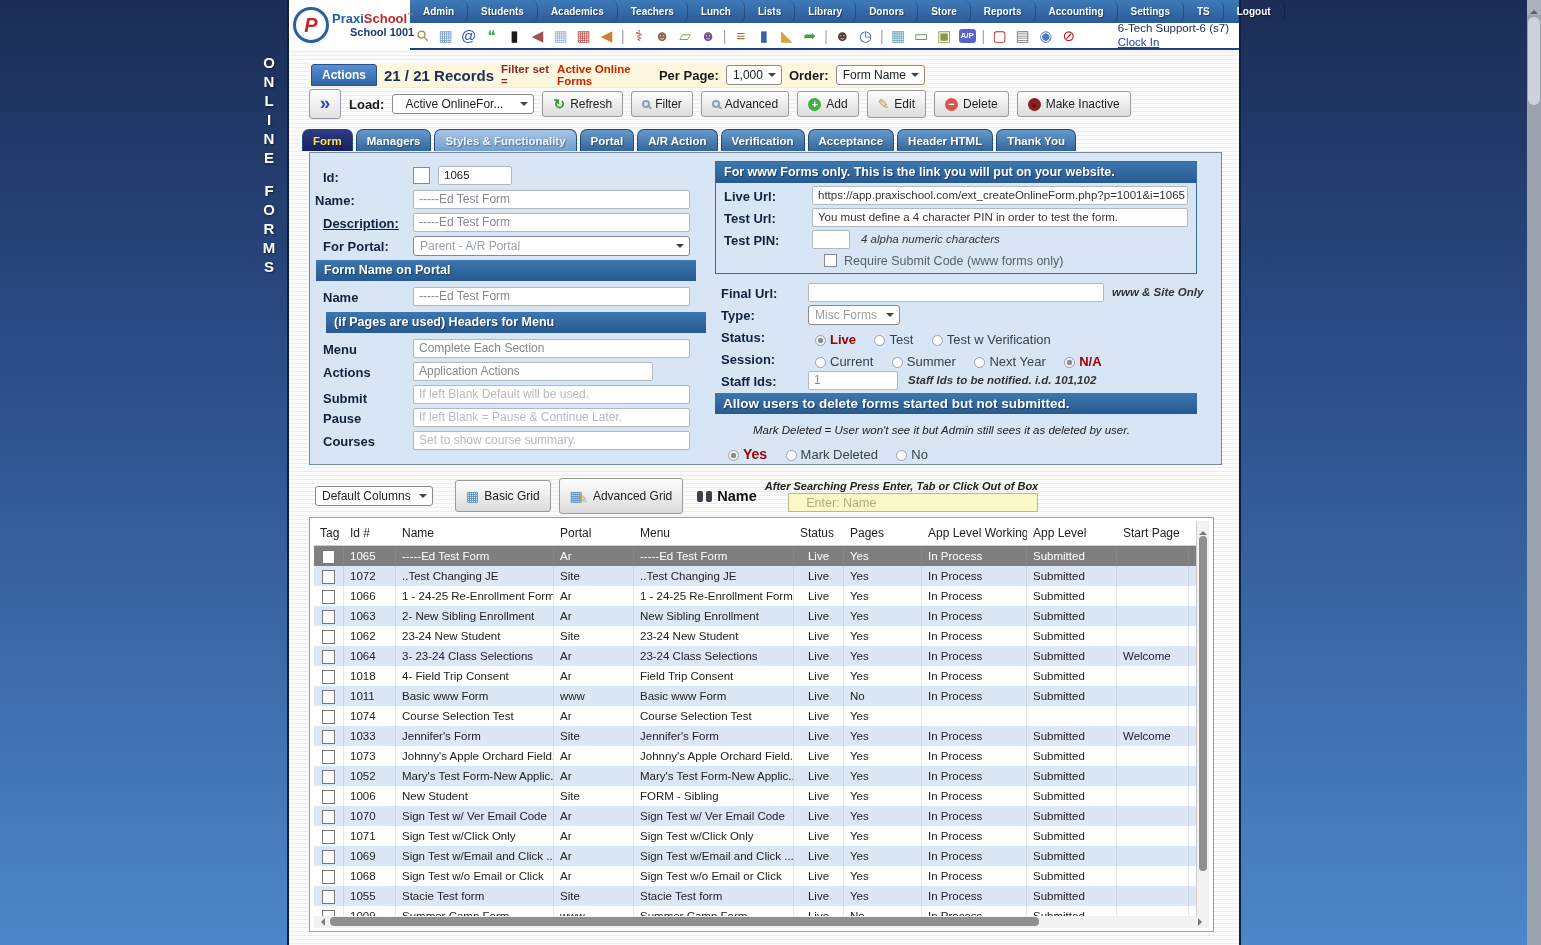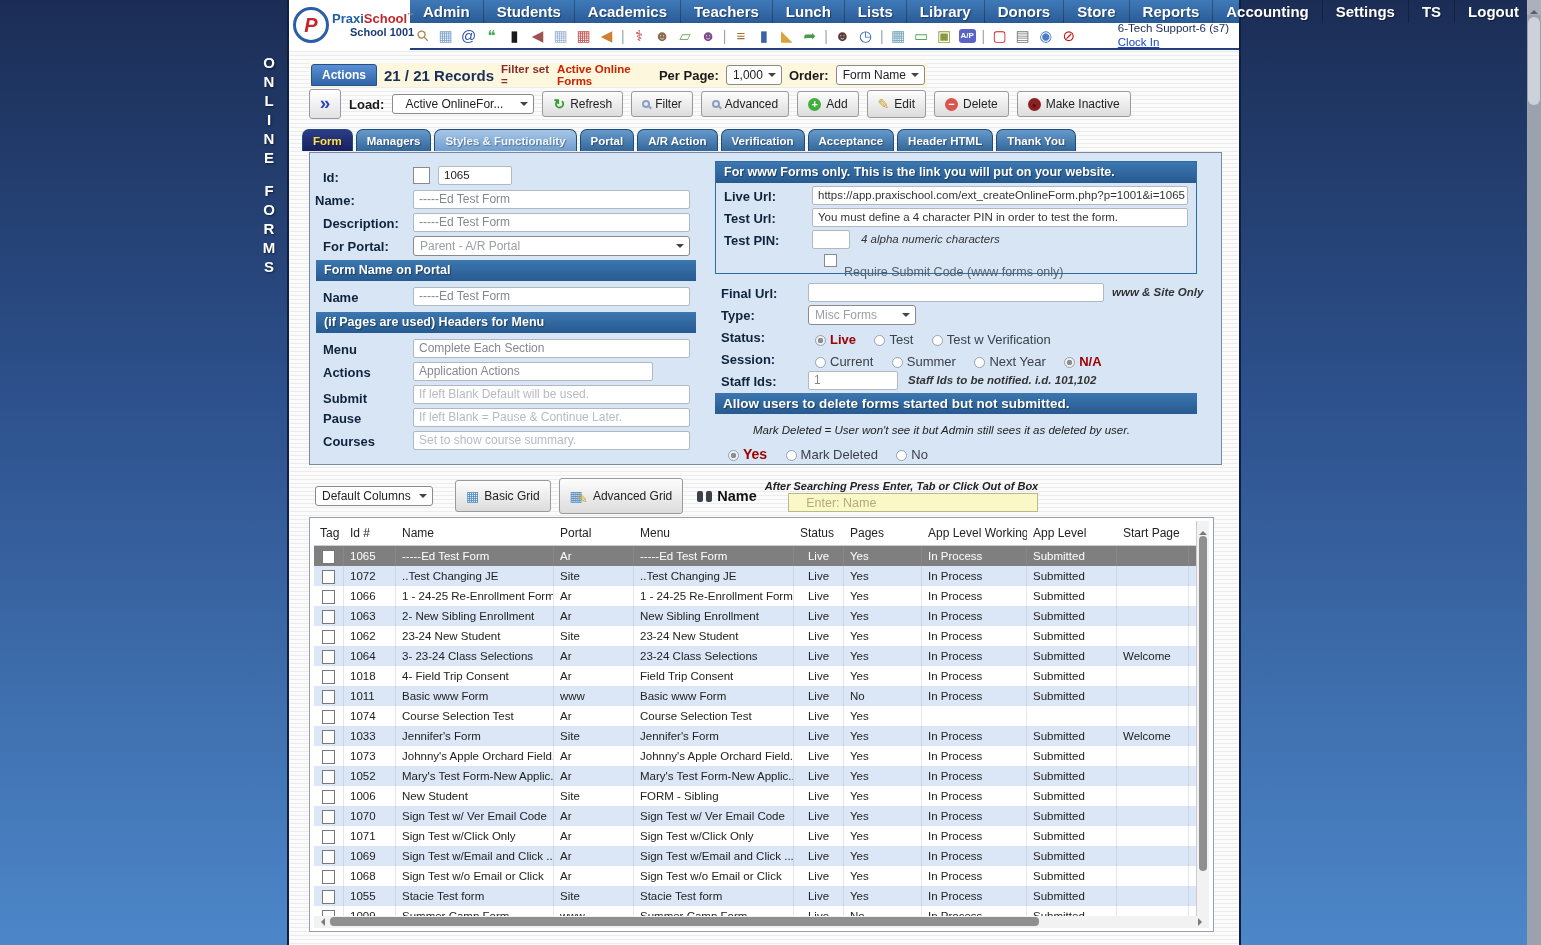--- a/index.html
+++ b/index.html
@@ -19,21 +19,21 @@
   
   .logo-box { position:absolute; left:0; top:0; width:121px; height:50px; background:#fff; display:flex; align-items:center; padding:2px 4px; z-index:5; }
   .logo-circle { width:36px; height:36px; border-radius:50%; border:3px solid #2a5fa8; background:#fff; color:#c0272d; font-weight:bold; font-style:italic; font-size:20px; text-align:center; line-height:31px; flex:0 0 auto; }
   .logo-text { margin-left:3px; line-height:1.1; }
   .brand-line { font-size:13px; font-weight:bold; white-space:nowrap; }
   .brand-praxi { color:#1e5fa8; } .brand-school { color:#c0272d; }
   .brand-tm { font-size:7px; color:#888; vertical-align:super; }
   .school-num { font-size:11px; font-weight:bold; color:#1a3a7a; text-align:right; }
 
   .top-nav { position:absolute; left:121px; top:0; right:0; height:23px; background:linear-gradient(180deg,#3f7ab8,#2a5b97); display:flex; align-items:stretch; }
-  .nav-item { color:#fff; font-weight:bold; font-size:15px; padding:0 13px; line-height:23px; border-right:1px solid rgba(0,0,0,.28); text-shadow:1px 1px 1px rgba(0,0,0,.4); cursor:pointer; white-space:nowrap; }
+  .nav-item { color:#fff; font-weight:bold; font-size:10px; padding:0 13px; line-height:23px; border-right:1px solid rgba(0,0,0,.28); text-shadow:1px 1px 1px rgba(0,0,0,.4); cursor:pointer; white-space:nowrap;border-radius:7px; }
 
   .tool-row { position:absolute; left:121px; top:23px; right:0; height:27px; background:#fff; border-bottom:2px solid #22407a; display:flex; align-items:center; padding:0 4px; }
   .tb-icons { display:flex; align-items:center; gap:6px; flex:1 1 auto; }
   .tb-icon { font-size:15px; line-height:17px; width:17px; text-align:center; cursor:pointer; }
   .tb-icon.badge { font-size:8px; font-weight:bold; color:#fff; border-radius:3px; line-height:14px; height:14px; }
   .tb-icon[data-name="search-icon"] { transform:rotate(-45deg); }
   .tb-sep { color:#9aa4b4; font-size:14px; }
   .user-block { text-align:left; font-size:11.5px; color:#1a2b55; line-height:1.2; padding-right:6px; white-space:nowrap; }
   .clock-in { color:#1a46c0; text-decoration:underline; cursor:pointer; }
 
@@ -272,28 +272,28 @@
       <div class="tab" data-name="tab-thank-you">Thank You</div>
     </div>
 
   <div class="form-panel" data-name="form-panel">
 
     <span class="flabel" style="left:13px;top:17px;" data-name="id-label">Id:</span>
     <span class="idbox" style="left:103px;top:14px;" data-name="id-checkbox"></span>
     <div class="inp dark" style="left:128px;top:13px;width:74px;color:#222;" data-name="id-input">1065</div>
     <span class="flabel" style="left:5px;top:40px;" data-name="name-label">Name:</span>
     <div class="inp val" style="left:103px;top:37px;width:277px;" data-name="name-input">-----Ed Test Form</div>
-    <span class="flabel" style="left:13px;top:63px;" data-name="description-label">Description:</span>
+    <span class="flabel" style="left:13px;top:63px;text-decoration:underline;" data-name="description-label">Description:</span>
     <div class="inp val" style="left:103px;top:60px;width:277px;" data-name="description-input">-----Ed Test Form</div>
     <span class="flabel" style="left:13px;top:86px;" data-name="for-portal-label">For Portal:</span>
     <div class="fakesel grey" style="position:absolute;left:103px;top:83px;width:277px;" data-name="for-portal-select">Parent - A/R Portal</div>
     <div class="secbar" style="left:6px;top:107px;width:380px;" data-name="portal-name-header">Form Name on Portal</div>
     <span class="flabel" style="left:13px;top:137px;" data-name="portal-name-label">Name</span>
     <div class="inp val" style="left:103px;top:134px;width:277px;" data-name="portal-name-input">-----Ed Test Form</div>
-    <div class="secbar" style="left:6px;top:159px;width:380px;" data-name="menu-headers-header">(if Pages are used) Headers for Menu</div>
+    <div class="secbar" style="left:16px;top:159px;width:380px;" data-name="menu-headers-header">(if Pages are used) Headers for Menu</div>
     <span class="flabel" style="left:13px;top:189px;" data-name="menu-label">Menu</span>
     <div class="inp" style="left:103px;top:186px;width:277px;color:#84898f;" data-name="menu-input">Complete Each Section</div>
     <span class="flabel" style="left:13px;top:212px;" data-name="actions-header-label">Actions</span>
     <div class="inp" style="left:103px;top:209px;width:240px;color:#84898f;" data-name="actions-input">Application Actions</div>
     <span class="flabel" style="left:13px;top:238px;" data-name="submit-label">Submit</span>
     <div class="inp ph" style="left:103px;top:232px;width:277px;" data-name="submit-input">If left Blank Default will be used.</div>
     <span class="flabel" style="left:13px;top:258px;" data-name="pause-label">Pause</span>
     <div class="inp ph" style="left:103px;top:255px;width:277px;" data-name="pause-input">If left Blank = Pause &amp; Continue Later.</div>
     <span class="flabel" style="left:13px;top:281px;" data-name="courses-label">Courses</span>
     <div class="inp ph" style="left:103px;top:278px;width:277px;" data-name="courses-input">Set to show course summary.</div>
@@ -301,28 +301,28 @@
     <div class="wwwbox" data-name="www-forms-box">
       <div class="secbar" style="left:0;top:0;width:480px;" data-name="www-forms-header">For www Forms only. This is the link you will put on your website.</div>
       <span class="flabel" style="left:8px;top:27px;" data-name="live-url-label">Live Url:</span>
       <div class="inp dark" style="left:96px;top:24px;width:376px;" data-name="live-url-input">https://app.praxischool.com/ext_createOnlineForm.php?p=1001&amp;i=1065</div>
       <span class="flabel" style="left:8px;top:49px;" data-name="test-url-label">Test Url:</span>
       <div class="inp dark" style="left:96px;top:46px;width:376px;" data-name="test-url-input">You must define a 4 character PIN in order to test the form.</div>
       <span class="flabel" style="left:8px;top:71px;" data-name="test-pin-label">Test PIN:</span>
       <div class="inp" style="left:96px;top:68px;width:38px;" data-name="test-pin-input"></div>
       <span class="note" style="left:145px;top:71px;" data-name="test-pin-note">4 alpha numeric characters</span>
       <span class="cb" style="left:108px;top:92px;" data-name="require-submit-checkbox"></span>
-      <span style="position:absolute;left:128px;top:92px;font-size:12.5px;color:#5a6068;margin-top:11px;" data-name="require-submit-label">Require Submit Code (www forms only)</span>
+      <span style="position:absolute;left:128px;top:92px;font-size:12.5px;color:#5a6068;" data-name="require-submit-label">Require Submit Code (www forms only)</span>
     </div>
 
     <span class="flabel" style="left:411px;top:133px;" data-name="final-url-label">Final Url:</span>
     <div class="inp" style="left:498px;top:130px;width:296px;" data-name="final-url-input"></div>
     <span class="note" style="left:802px;top:133px;font-weight:bold;" data-name="final-url-note">www &amp; Site Only</span>
     <span class="flabel" style="left:411px;top:155px;" data-name="type-label">Type:</span>
-    <div class="fakesel grey" style="position:absolute;left:498px;top:152px;width:108px;" data-name="type-select">Misc Forms</div>
+    <div class="fakesel grey" style="position:absolute;left:498px;top:152px;width:92px;" data-name="type-select">Misc Forms</div>
     <span class="flabel" style="left:411px;top:177px;" data-name="status-label">Status:</span>
     <div class="rgroup" style="left:505px;top:177px;" data-name="status-radio-group">
       <span class="radio sel" data-name="status-live-radio"></span><span class="rlabel red">Live</span>
       <span class="radio" data-name="status-test-radio"></span><span class="rlabel">Test</span>
       <span class="radio" data-name="status-test-verification-radio"></span><span class="rlabel">Test w Verification</span>
     </div>
     <span class="flabel" style="left:411px;top:199px;" data-name="session-label">Session:</span>
     <div class="rgroup" style="left:505px;top:199px;" data-name="session-radio-group">
       <span class="radio" data-name="session-current-radio"></span><span class="rlabel">Current</span>
       <span class="radio" data-name="session-summer-radio"></span><span class="rlabel">Summer</span>

